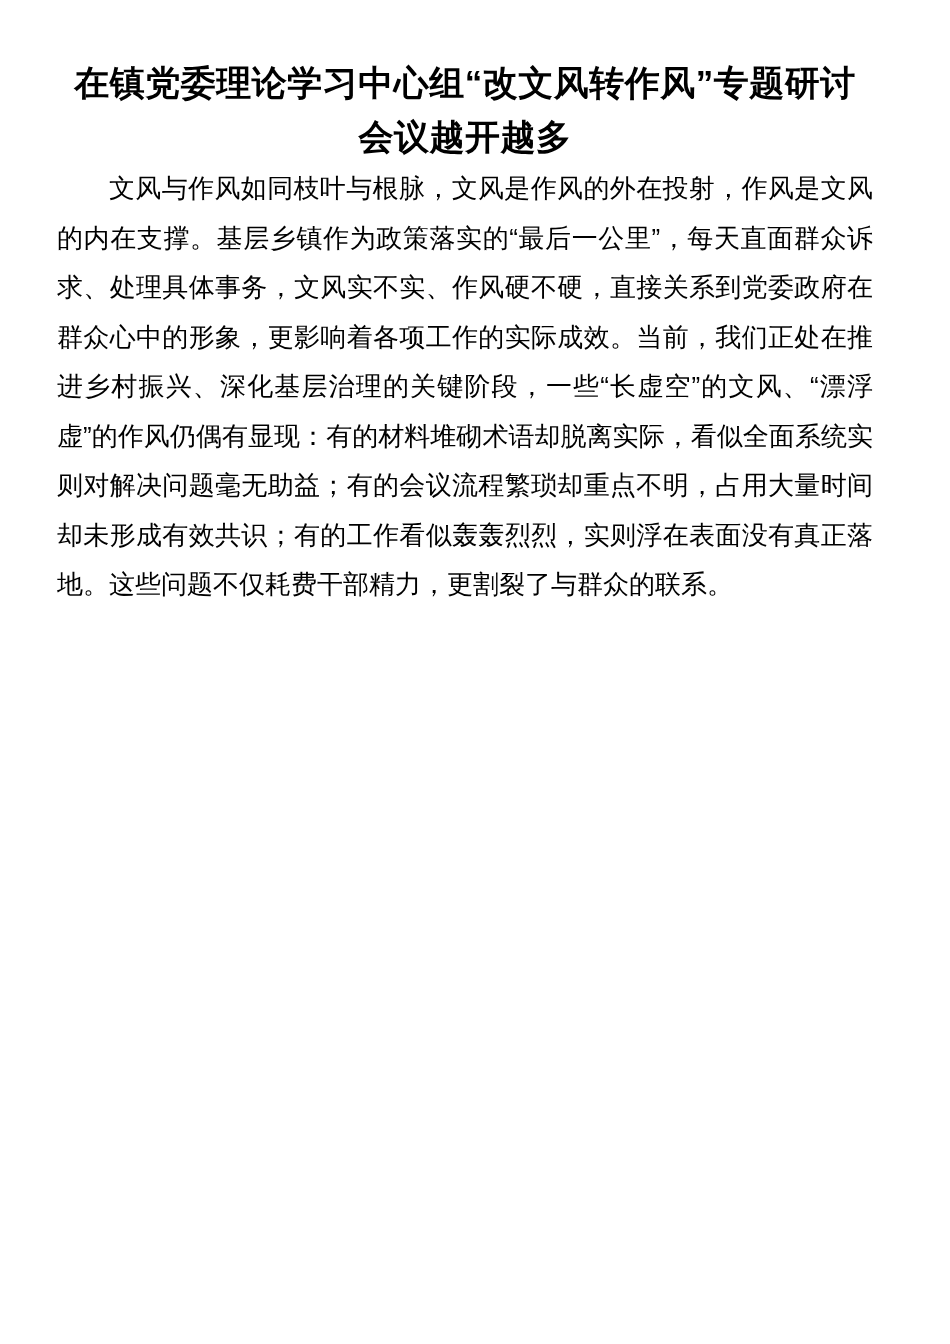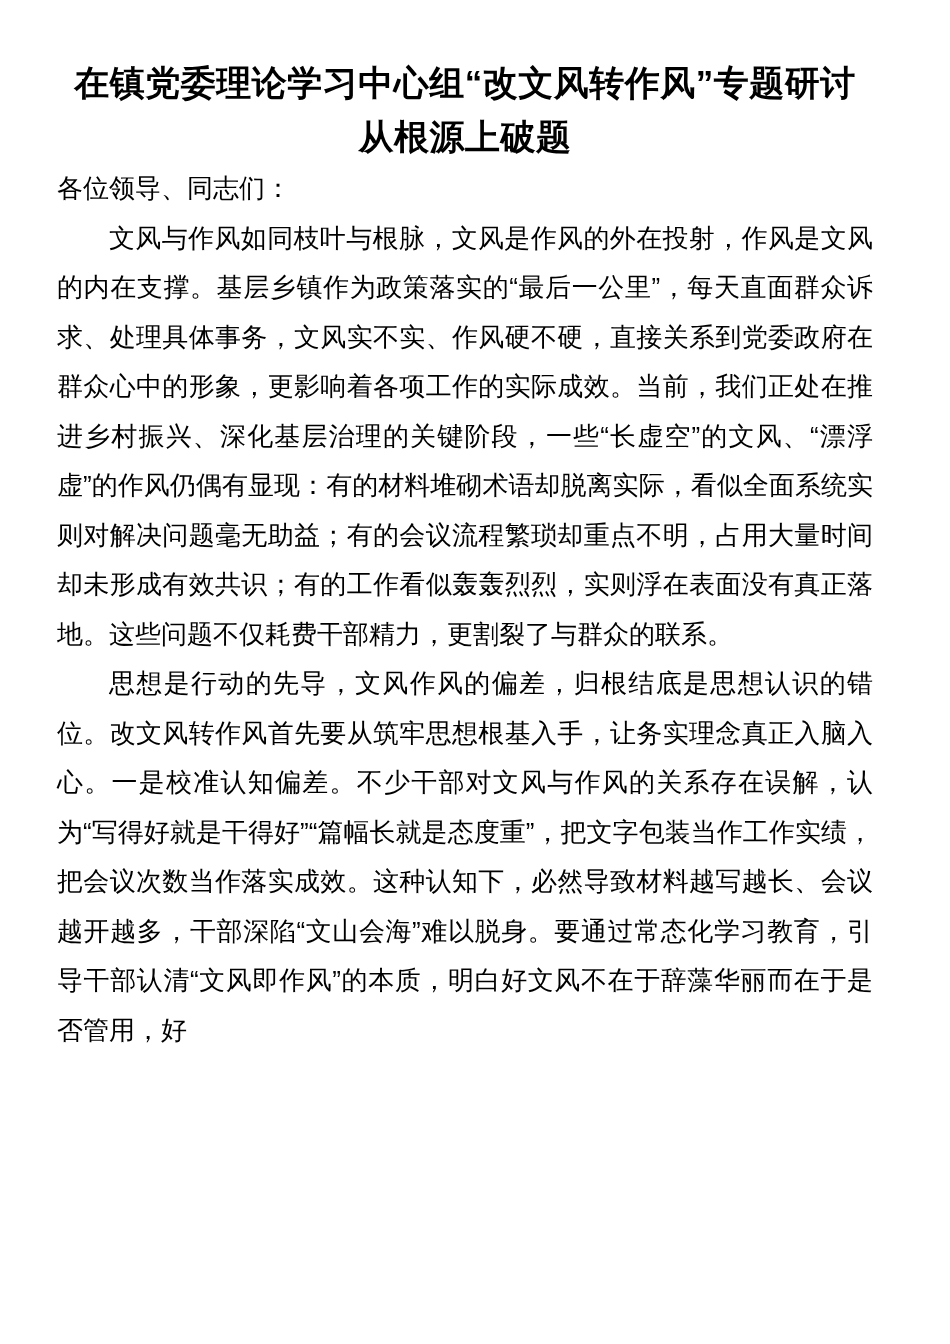--- a/index.html
+++ b/index.html
@@ -49,26 +49,24 @@
     font-weight: normal;
   }
 </style>
 </head>
 <body>
 
 <div class="page">
 
   <div class="doc-title">
     <div>在镇党委理论学习中心组“改文风转作风”专题研讨</div>
-    <div>从根源上破题</div>
+    <div>会议越开越多</div>
   </div>
 
   <div class="doc-body">
-    <p class="greeting">各位领导、同志们：</p>
 
     <p class="para">文风与作风如同枝叶与根脉，文风是作风的外在投射，作风是文风的内在支撑。基层乡镇作为政策落实的“最后一公里”，每天直面群众诉求、处理具体事务，文风实不实、作风硬不硬，直接关系到党委政府在群众心中的形象，更影响着各项工作的实际成效。当前，我们正处在推进乡村振兴、深化基层治理的关键阶段，一些“长虚空”的文风、“漂浮虚”的作风仍偶有显现：有的材料堆砌术语却脱离实际，看似全面系统实则对解决问题毫无助益；有的会议流程繁琐却重点不明，占用大量时间却未形成有效共识；有的工作看似轰轰烈烈，实则浮在表面没有真正落地。这些问题不仅耗费干部精力，更割裂了与群众的联系。</p>
 
 
 
-    <p class="para">思想是行动的先导，文风作风的偏差，归根结底是思想认识的错位。改文风转作风首先要从筑牢思想根基入手，让务实理念真正入脑入心。一是校准认知偏差。不少干部对文风与作风的关系存在误解，认为“写得好就是干得好”“篇幅长就是态度重”，把文字包装当作工作实绩，把会议次数当作落实成效。这种认知下，必然导致材料越写越长、会议越开越多，干部深陷“文山会海”难以脱身。要通过常态化学习教育，引导干部认清“文风即作风”的本质，明白好文风不在于辞藻华丽而在于是否管用，好</p>
   </div>
 
 </div>
 
 </body></html>

